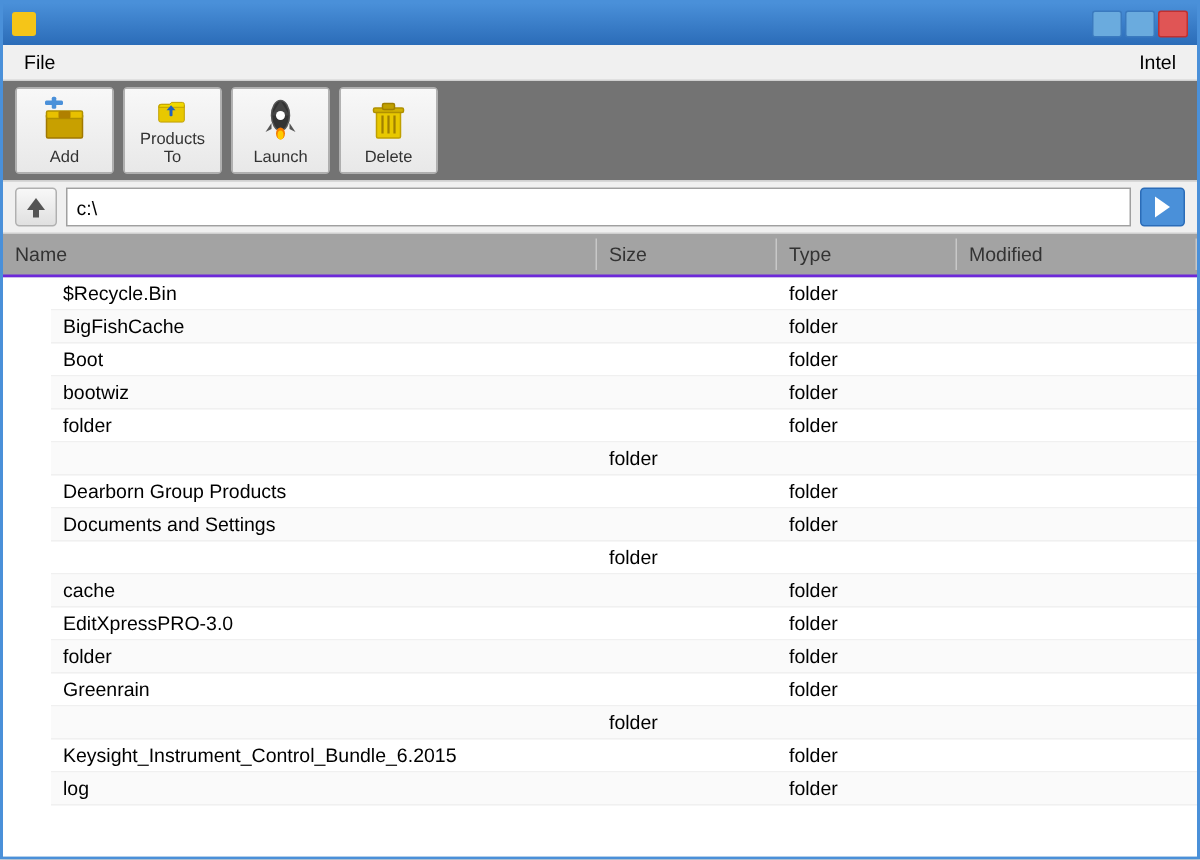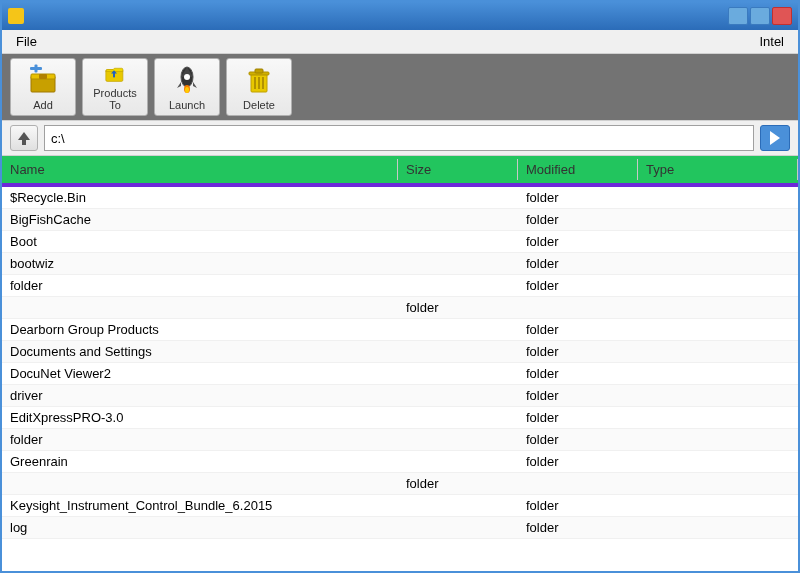--- a/index.html
+++ b/index.html
@@ -185,22 +185,22 @@
     .file-list-wrapper {
       flex: 1;
       overflow: hidden;
       display: flex;
       flex-direction: column;
     }
 
     .file-list-header {
       display: grid;
       grid-template-columns: 1fr 120px 120px 160px;
-      background: #22c55e;
-      border-bottom: 4px solid #6d28d9;
+      background: #a3a3a3;
+      border-bottom: 2px solid #6d28d9;
       padding: 3px 0;
     }
 
     .file-list-header-cell {
       padding: 3px 8px;
       font-weight: normal;
       font-size: 13px;
       color: #333;
       border-right: 1px solid #c8c8c8;
     }
@@ -210,20 +210,21 @@
       overflow-y: auto;
       overflow-x: hidden;
       background: white;
     }
 
     .file-row {
       display: grid;
       grid-template-columns: 1fr 120px 120px 160px;
       border-bottom: 1px solid #f0f0f0;
       cursor: pointer;
+      margin-left: 32px;
     }
 
     .file-row:nth-child(even) {
       background: #fafafa;
     }
 
     .file-cell {
       padding: 3px 8px;
       font-size: 13px;
       color: #000;
@@ -338,22 +339,22 @@
       <div class="go-btn-arrow"></div>
     </button>
   </div>
 
   <div class="file-list-container">
     <div class="file-list-wrapper">
 
       <div class="file-list-header">
         <div class="file-list-header-cell">Name</div>
         <div class="file-list-header-cell">Size</div>
+        <div class="file-list-header-cell">Type</div>
         <div class="file-list-header-cell">Modified</div>
-        <div class="file-list-header-cell">Type</div>
       </div>
 
       <div class="file-list-body">
 
       <div class="file-row">
             <div class="file-cell">$Recycle.Bin</div>
             <div class="file-cell"></div>
             <div class="file-cell">folder</div>
             <div class="file-cell"></div>
           </div>
@@ -392,27 +393,26 @@
             <div class="file-cell">folder</div>
             <div class="file-cell"></div>
           </div>
           <div class="file-row">
             <div class="file-cell">Documents and Settings</div>
             <div class="file-cell"></div>
             <div class="file-cell">folder</div>
             <div class="file-cell"></div>
           </div>
           <div class="file-row">
-            <div class="file-cell">DocuNet Viewer2</div>
-            <div class="file-cell"></div>
-            <div class="file-cell">folder</div>
-            <div class="file-cell"></div>
-          </div>
-          <div class="file-row">
-            <div class="file-cell">driver</div>
+            <div class="file-cell"></div>
+            <div class="file-cell">folder</div>
+            <div class="file-cell"></div>
+          </div>
+          <div class="file-row">
+            <div class="file-cell">cache</div>
             <div class="file-cell"></div>
             <div class="file-cell">folder</div>
             <div class="file-cell"></div>
           </div>
           <div class="file-row">
             <div class="file-cell">EditXpressPRO-3.0</div>
             <div class="file-cell"></div>
             <div class="file-cell">folder</div>
             <div class="file-cell"></div>
           </div>

